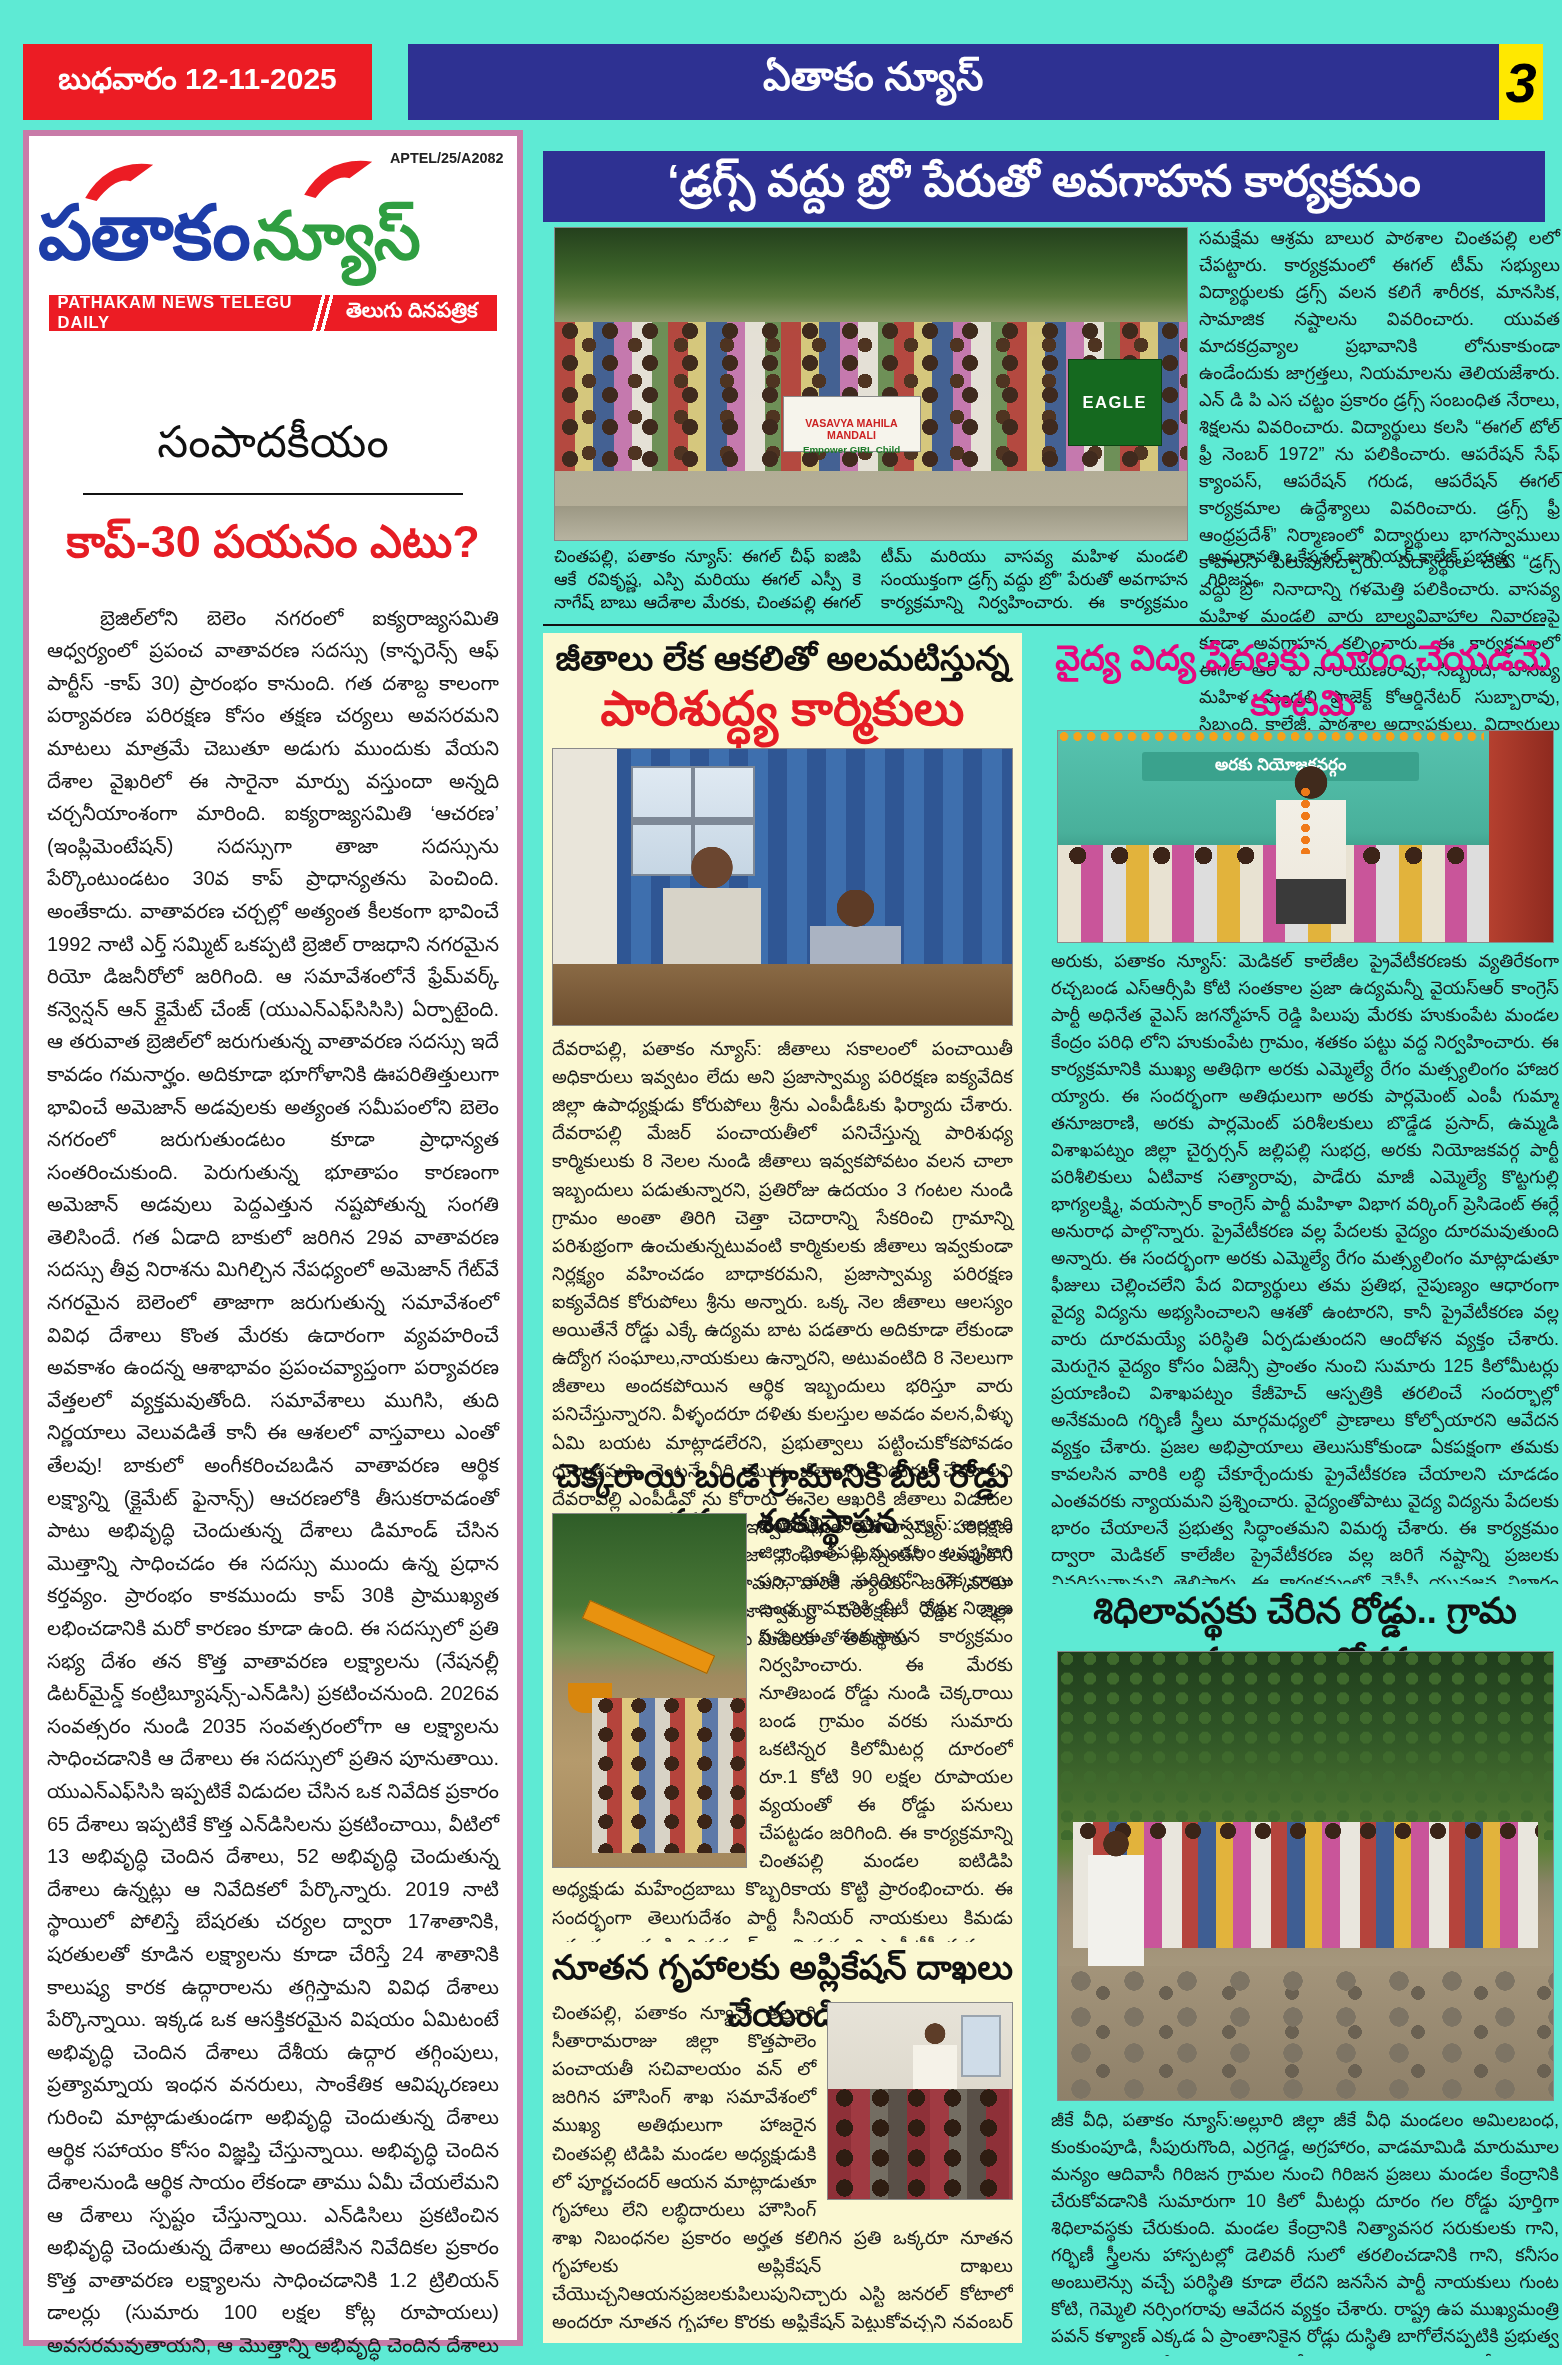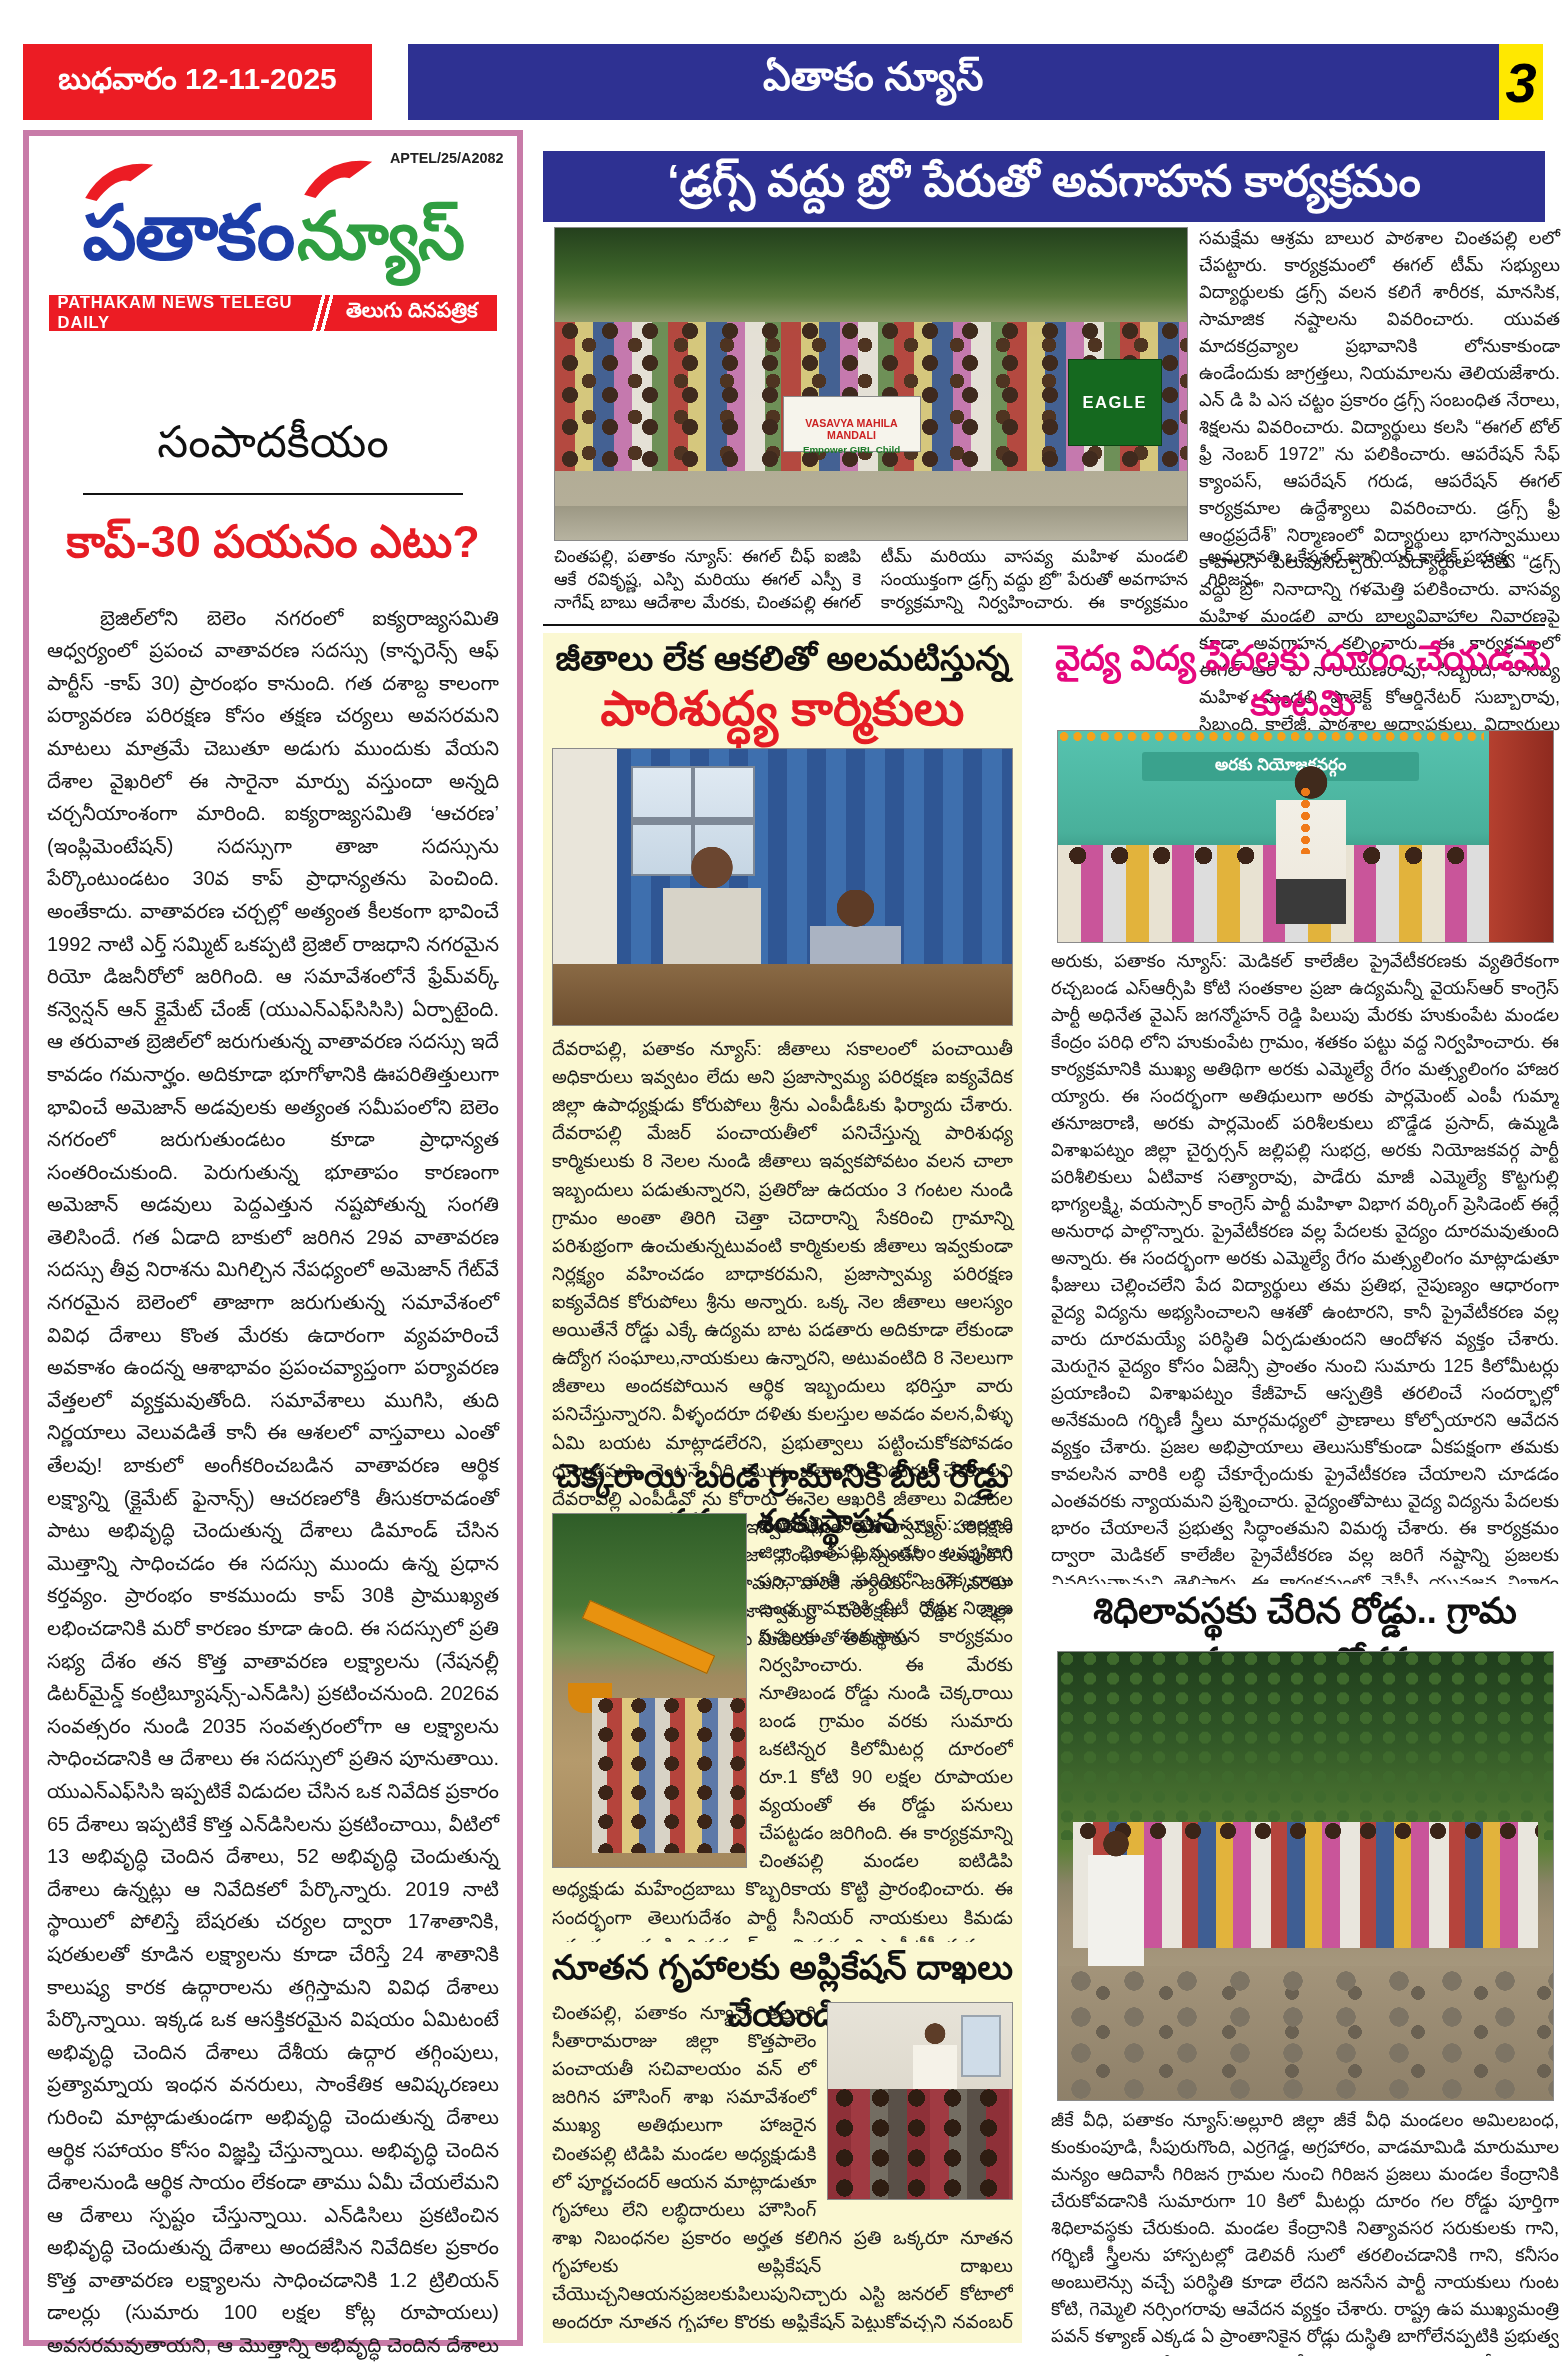--- a/index.html
+++ b/index.html
@@ -1,33 +1,33 @@
 <!DOCTYPE html>
 <html style="font-size:12px"><head>
 <meta charset="utf-8">
 <style>
   html,body{margin:0;padding:0;background:#e9e9e9;}
-  .page{position:relative;width:1562px;height:2366px;background:#ffffff;
+  .page{position:relative;width:1562px;height:2366px;background:#5eead4;
         font-family:"Liberation Sans", sans-serif;color:#111;overflow:hidden;}
   .abs{position:absolute;}
 
   
   .hdr-red{left:23px;top:44px;width:349px;height:76px;background:#ec1c24;color:#fff;
            display:flex;align-items:center;justify-content:center;font-size:30px;font-weight:bold;}
   .hdr-blue{left:372px;top:44px;width:1128px;height:76px;background:#2e3192;color:#fff;
             display:flex;align-items:center;font-size:39px;font-weight:bold;padding-left:355px;box-sizing:border-box;margin-left:36px;}
   .hdr-yellow{left:1499px;top:44px;width:44px;height:76px;background:#ffe800;color:#000;
               display:flex;align-items:center;justify-content:center;font-size:56px;font-weight:bold;font-style:italic;}
 
   
   .left-col{left:23px;top:130px;width:500px;height:2216px;border:6.8px solid #c87ba8;background:#fff;box-sizing:border-box;}
   .logo-box{position:relative;margin:10.6px 9px 0 9px;height:240px;background:#fff;}
   .logo-reg{position:absolute;right:4.5px;top:3px;font-size:14.4px;font-weight:bold;color:#222;}
   .logo-flags{position:absolute;left:16.6px;top:4.5px;width:438px;height:53px;}
-  .logo-word{position:absolute;left:0;right:0;top:42px;text-align:center;white-space:nowrap;}
+  .logo-word{position:absolute;left:0;right:0;top:42px;text-align:left;white-space:nowrap;}
   .logo-word .blue{font-size:76px;font-weight:bold;color:#1d3da8;letter-spacing:-1.5px;}
   .logo-word .green{font-size:67px;font-weight:bold;color:#2f9e41;letter-spacing:-1.5px;}
   .logo-strip{position:absolute;left:10.6px;right:10.6px;top:148px;height:36px;background:#ec1c24;display:flex;align-items:center;}
   .logo-strip .en{flex:1;color:#fff;font-size:16.6px;font-weight:bold;padding-left:9px;letter-spacing:0.8px;}
   .logo-strip .slash{width:35px;height:100%;background:
       linear-gradient(105deg,transparent 38%,#fff 38%,#fff 46%,transparent 46%,transparent 56%,#fff 56%,#fff 64%,transparent 64%);}
   .logo-strip .te{color:#fff;font-size:20.4px;font-weight:bold;padding:0 19.7px 0 6px;}
   .ed-title{margin-top:30px;text-align:center;font-size:44px;font-weight:500;color:#111;}
   .ed-rule{width:78%;margin:15px auto 0 auto;border-top:2.3px solid #111;}
   .ed-head{margin-top:21px;text-align:center;font-size:45px;font-weight:bold;color:#e51d24;}

